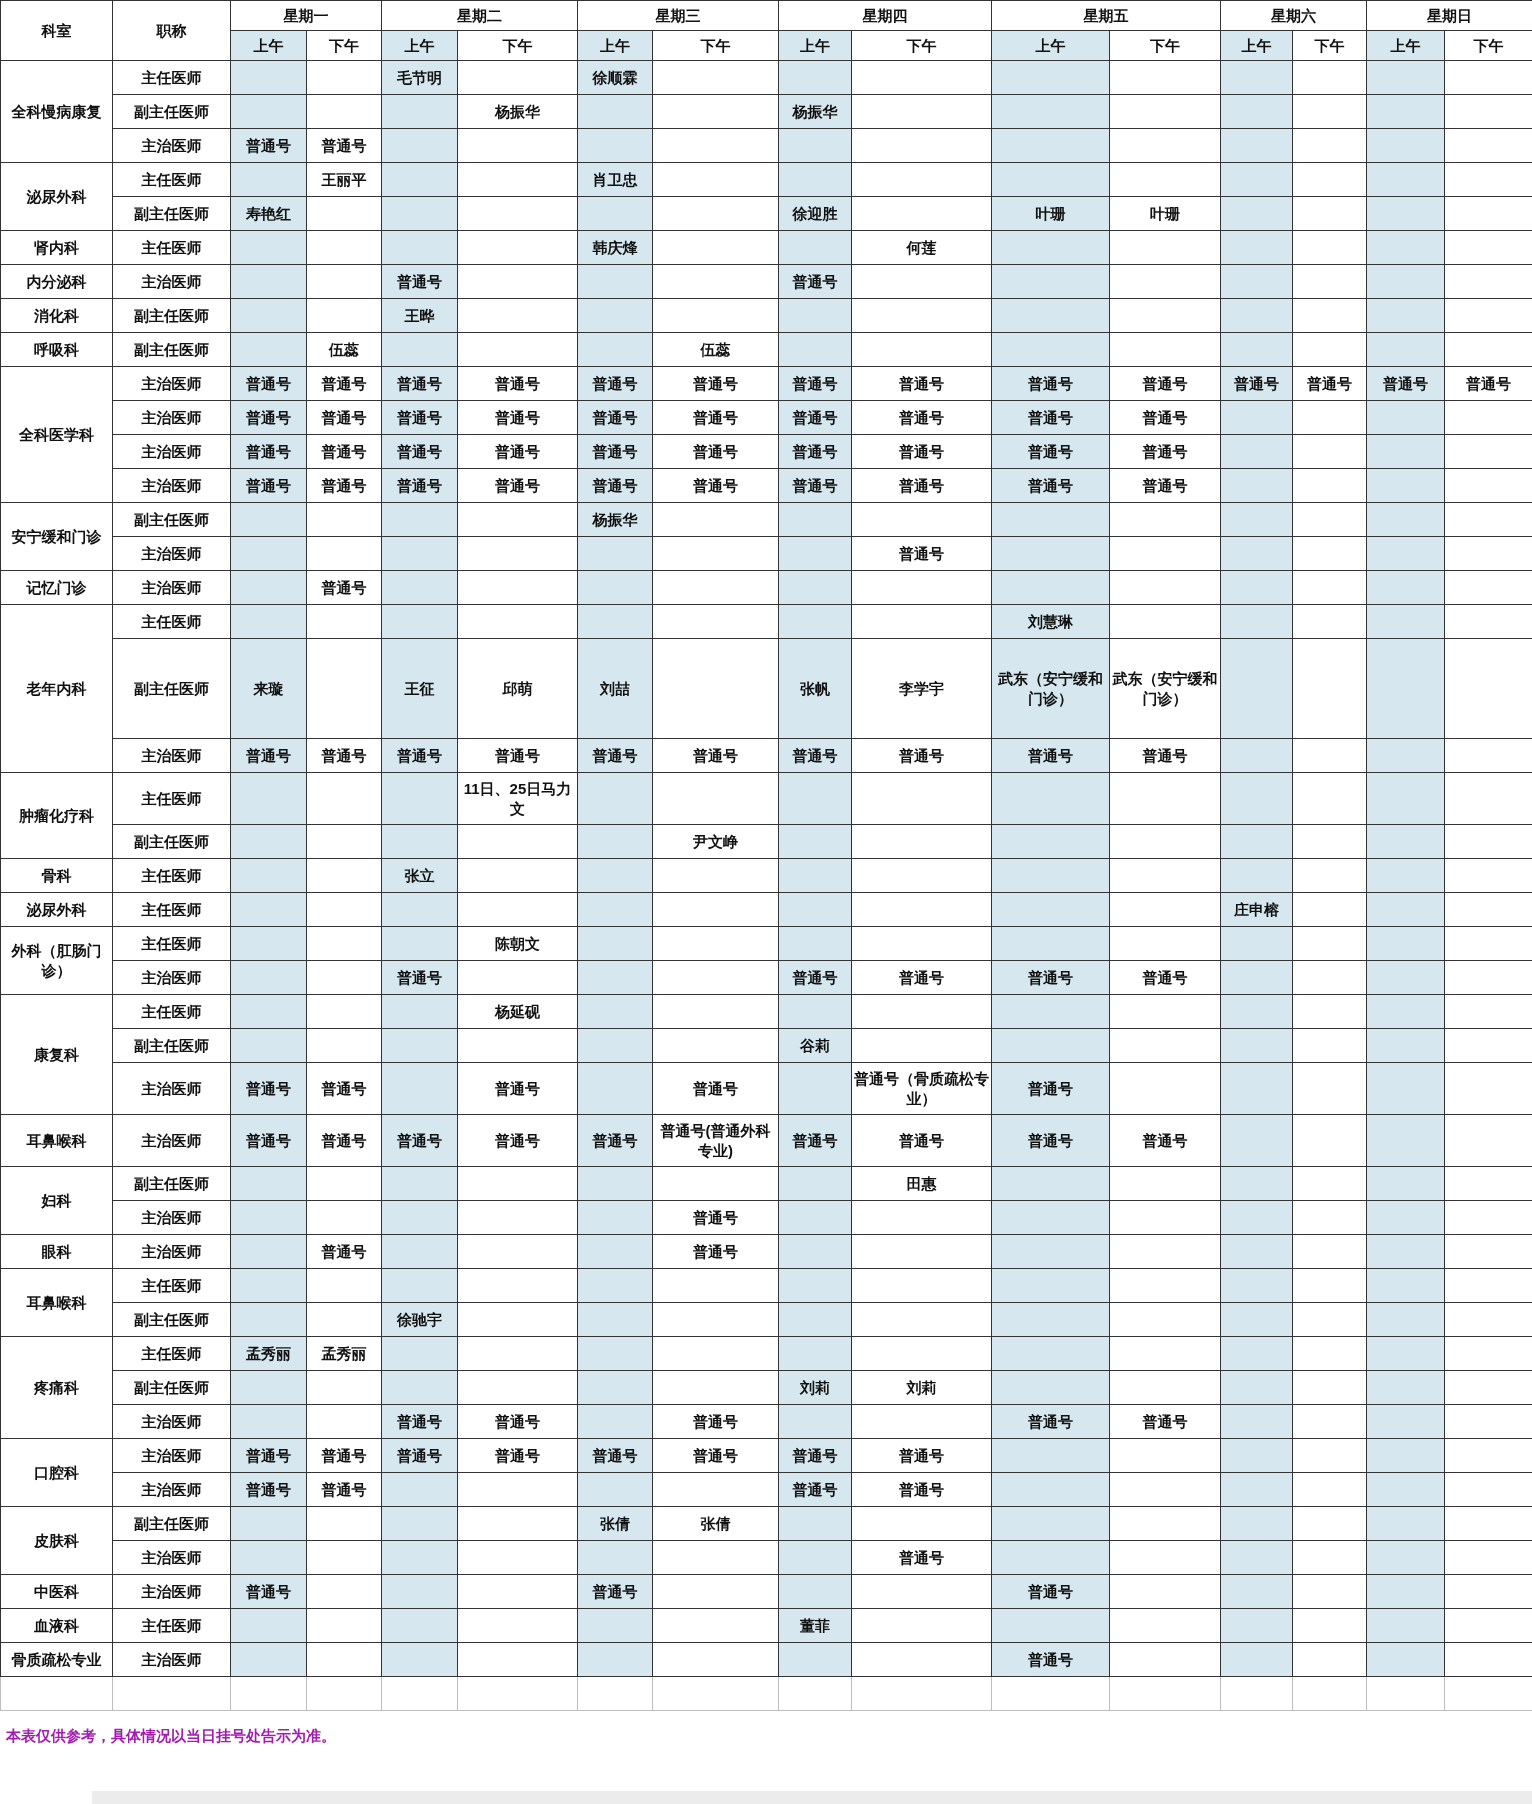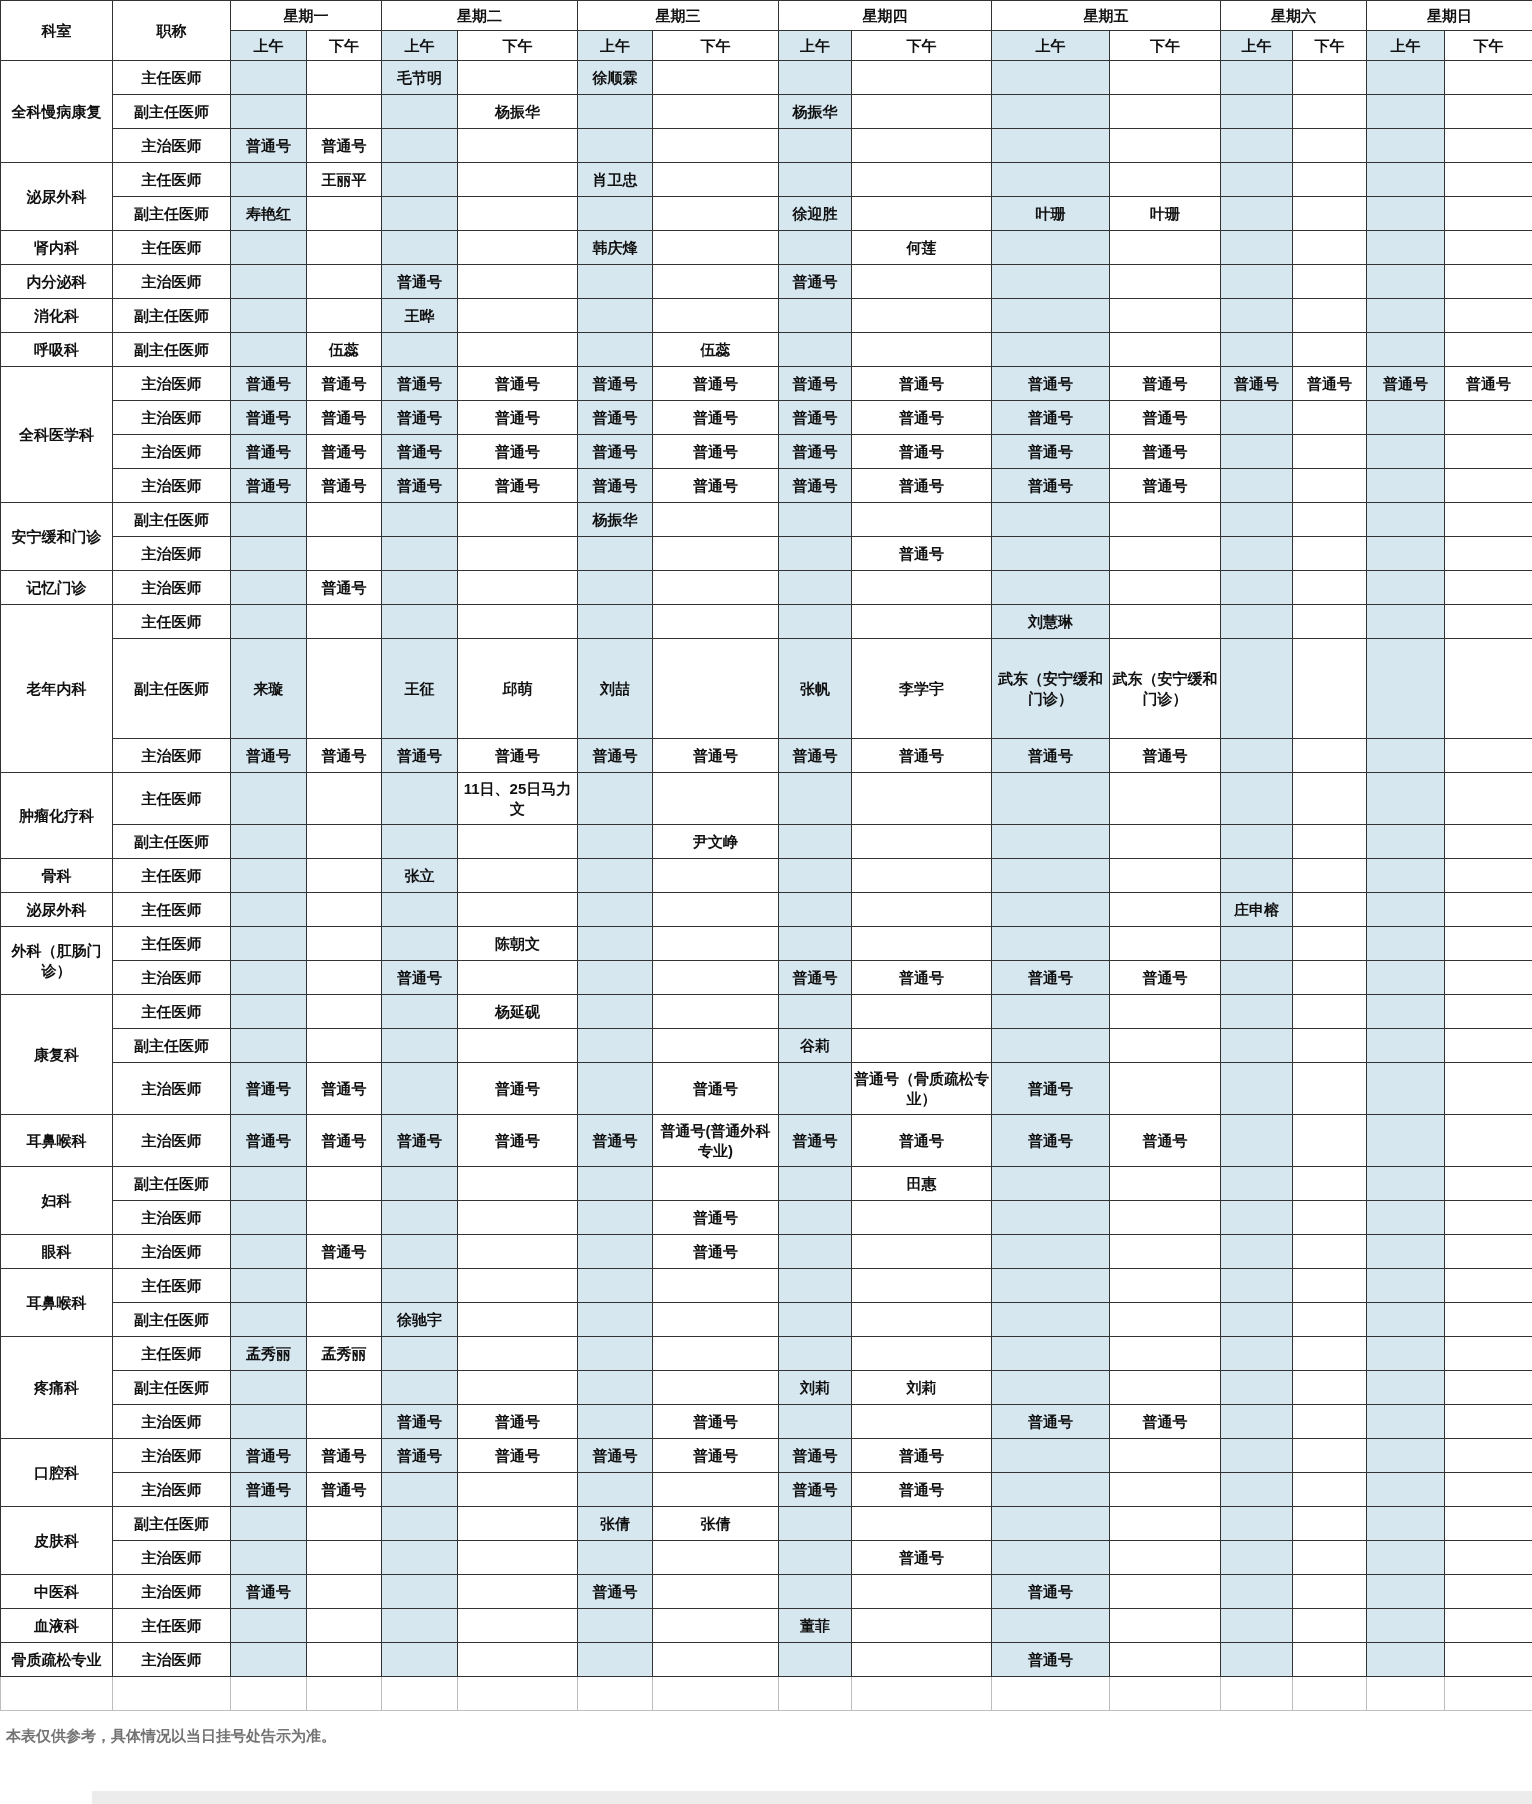--- a/index.html
+++ b/index.html
@@ -12,21 +12,21 @@
   th,td{
     border:1px solid #333333;
     font-size:15px;font-weight:bold;text-align:center;vertical-align:middle;
     padding:1px 2px;line-height:1.3;overflow:hidden;word-break:break-all;
   }
   thead tr{height:30px;}
   tbody tr{height:34px;}
   td.am, th.am{background:#d6e7f0;}
   tr.ghost td{border-color:#bdbdbd;background:#ffffff;}
   .footer-note{
-    font-size:15px;font-weight:bold;color:#737373;
+    font-size:15px;font-weight:bold;color:#a21caf;
     padding:16px 6px 0 6px;
   }
   .bottom-strip{
     position:absolute;left:92px;right:0;bottom:0;height:13px;background:#ececec;
   }
 </style>
 </head>
 <body>
 
 <table>

